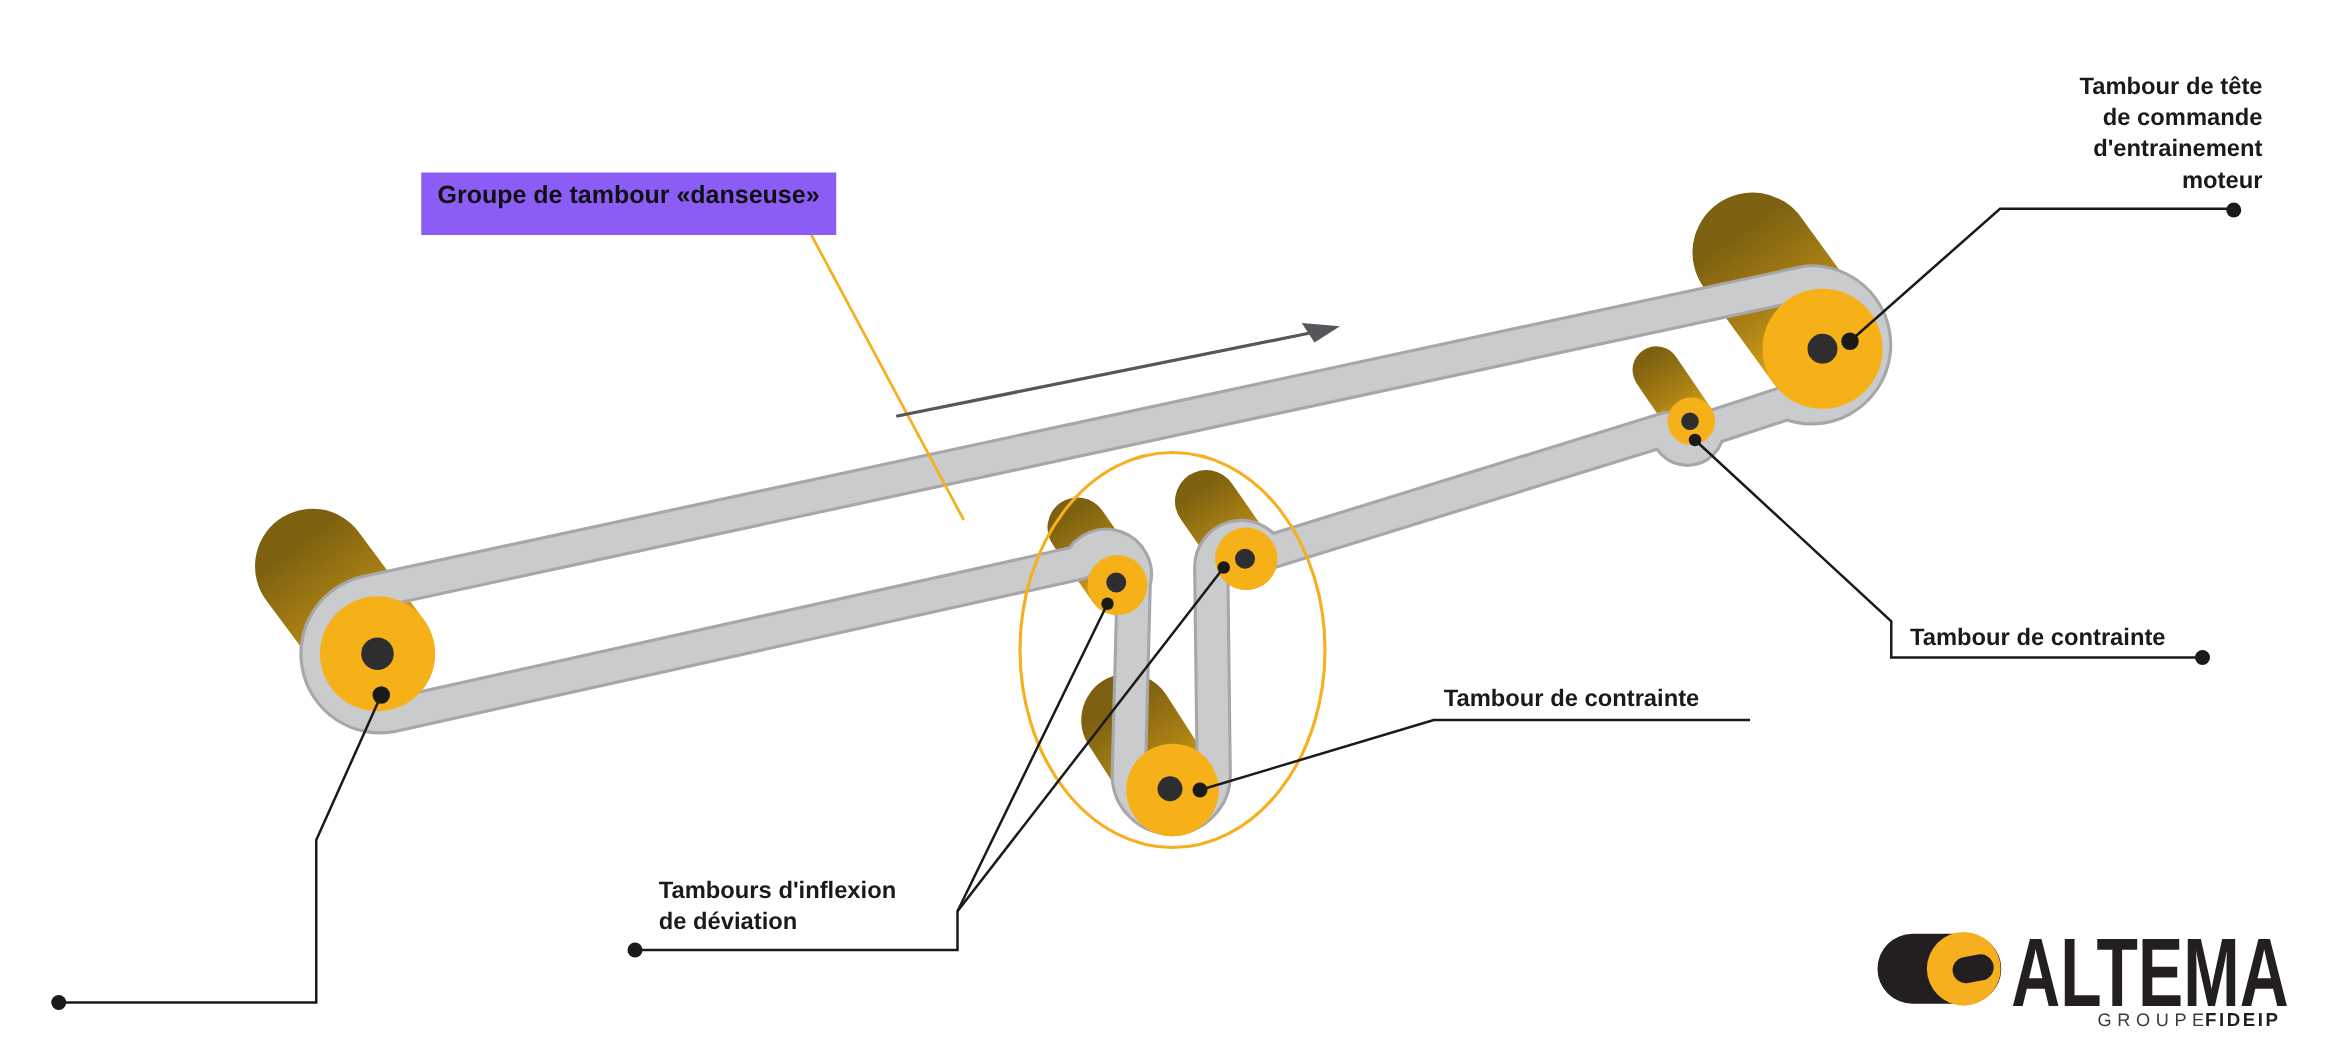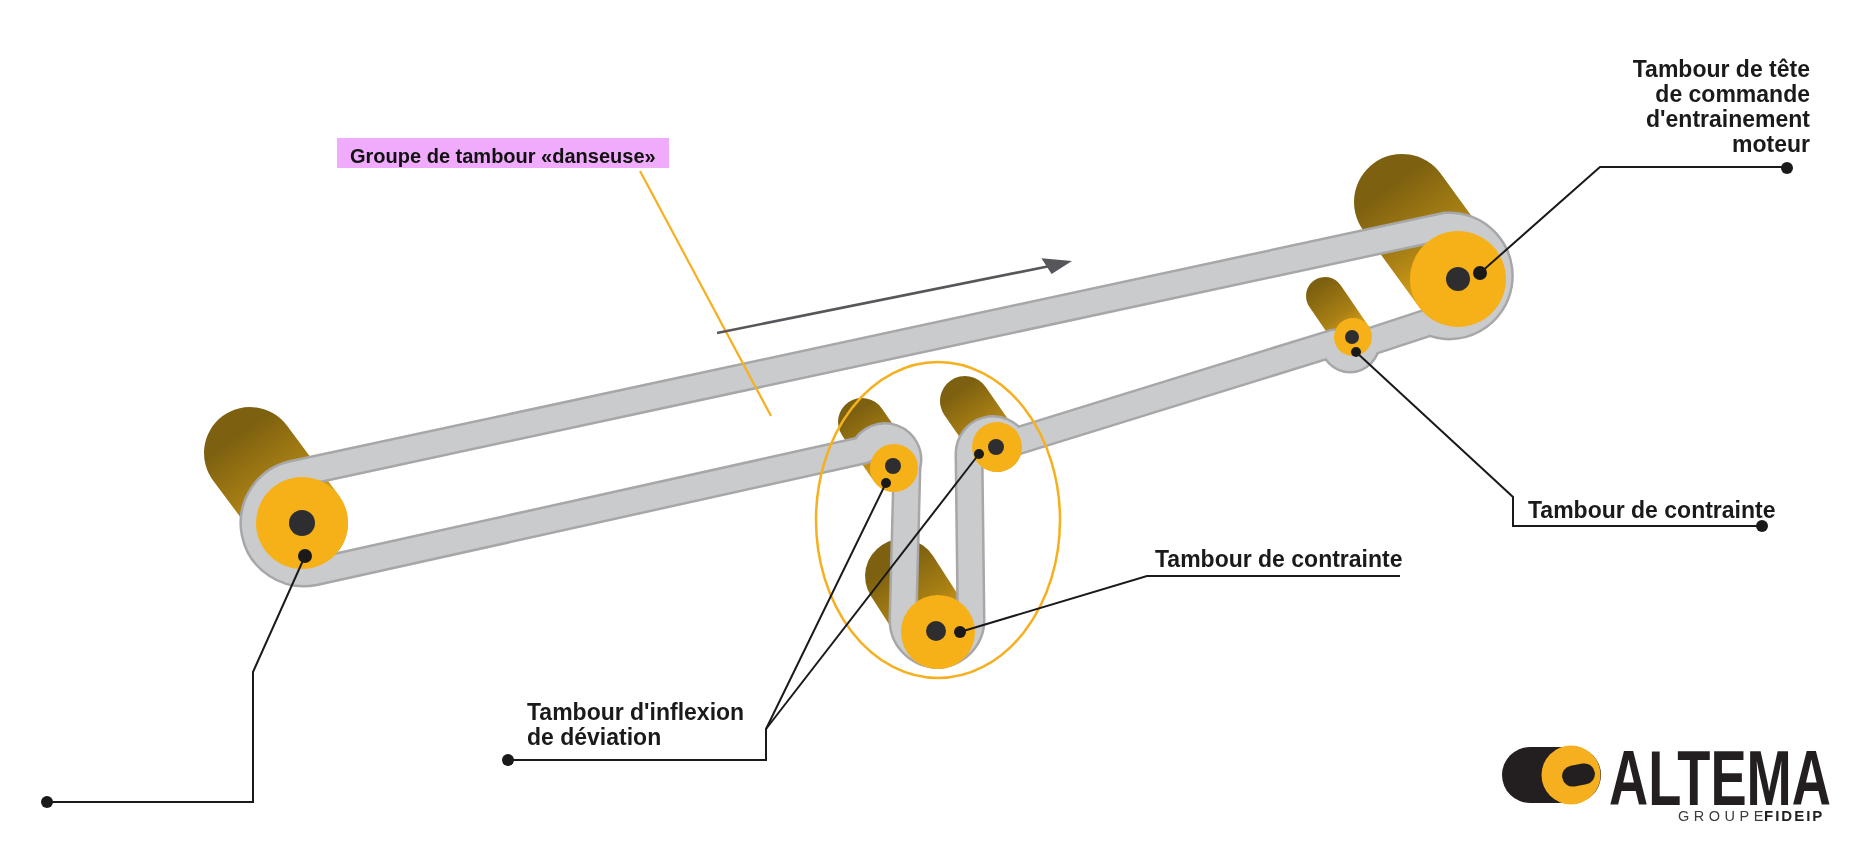--- a/index.html
+++ b/index.html
@@ -1,24 +1,24 @@
 <!DOCTYPE html>
 <html><head>
 <meta charset="utf-8">
 <style>
   html,body{margin:0;padding:0;background:#ffffff;}
   body{width:1873px;height:850px;position:relative;overflow:hidden;
        font-family:"Liberation Sans",sans-serif;}
   #stage{position:absolute;left:0;top:0;width:1873px;height:850px;}
   svg{position:absolute;left:0;top:0;}
-  .label{position:absolute;font-weight:700;font-size:23px;line-height:25px;
+  .label{position:absolute;font-weight:700;font-size:19px;line-height:25px;
          color:#1a1a1a;white-space:pre-line;}
   .label.right{text-align:right;}
-  .tag{position:absolute;left:337px;top:138px;background:#f0abfc;color:#111;
-       font-weight:700;font-size:20px;padding:7px 13px 0 13px;white-space:nowrap;}
+  .tag{position:absolute;left:337px;top:138px;background:#8b5cf6;color:#111;
+       font-weight:700;font-size:20px;padding:7px 13px 20px 13px;white-space:nowrap;}
   #head-label{left:1560px;top:57px;width:250px;}
   #contrainte-label{left:1528px;top:498px;text-align:right;}
   #contrepoids-label{left:1155px;top:547px;}
   #inflexion-label{left:527px;top:700px;}
   #tail-label{left:28px;top:661px;width:210px;line-height:26px;}
 </style>
 </head>
 <body>
 
 <div id="stage">
@@ -134,17 +134,17 @@
 
 <div class="label right" id="head-label">Tambour de tête
 de commande
 d'entrainement
 moteur</div>
 
 <div class="label" id="contrainte-label">Tambour de contrainte</div>
 
 <div class="label" id="contrepoids-label">Tambour de contrainte</div>
 
-<div class="label" id="inflexion-label">Tambour d'inflexion
+<div class="label" id="inflexion-label">Tambours d'inflexion
 de déviation</div>
 
 
 </div>
 
 </body></html>

